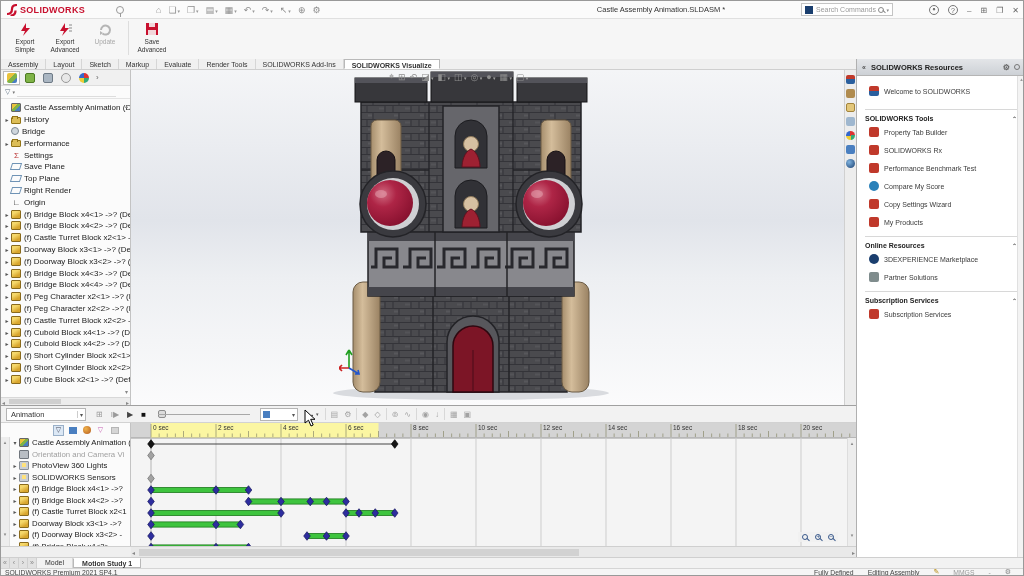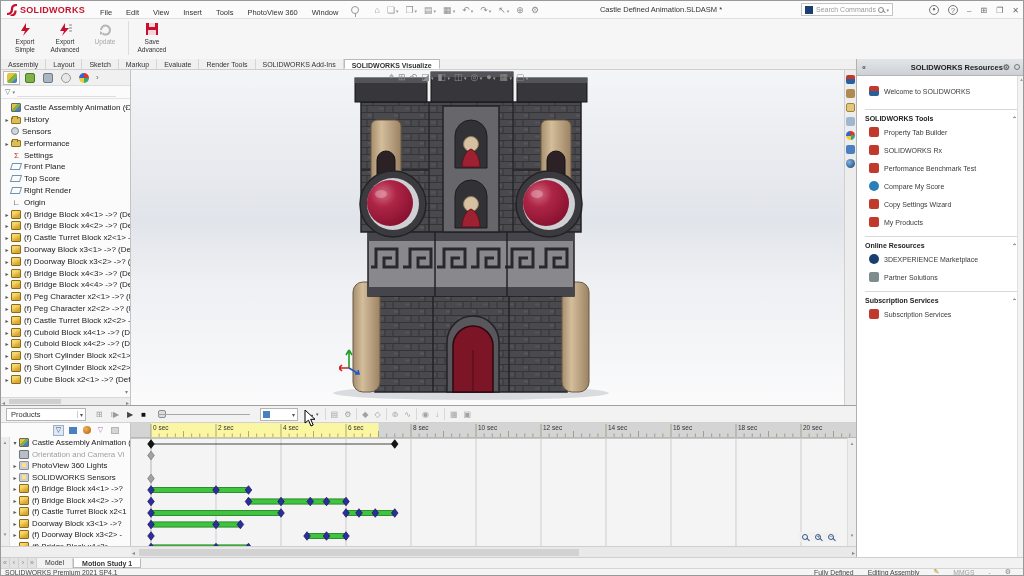--- a/index.html
+++ b/index.html
@@ -4,21 +4,21 @@
 <style>
   * { margin:0; padding:0; box-sizing:border-box; }
   html,body { background:#555; }
   #app { position:relative; width:1024px; height:576px; background:#fff;
          font-family:"Liberation Sans", sans-serif; overflow:hidden; color:#222;
          border:1px solid #999; }
   .abs { position:absolute; }
 
   
   #titlebar { position:absolute; left:0; top:0; width:1024px; height:18px;
-              background:#fbfbfb; border-bottom:1px solid #e0e0e0; display:flex; align-items:center; }
+              background:#fbfbfb; border-bottom:1px solid #e0e0e0; display:flex; align-items:center;gap:17px; }
   #brand { display:flex; align-items:center; gap:2px; padding:0 8px 0 4px; }
   #brand-text { color:#c8102e; font-weight:bold; font-size:9px; letter-spacing:.3px; }
   .menu-item { font-size:7.5px; color:#333; padding:0 7px; cursor:default; }
   #pin-icon { width:8px; height:8px; border:1px solid #9a9a9a; border-radius:50%; margin:0 6px; position:relative; }
   #pin-icon::after { content:""; position:absolute; left:3px; top:6px; width:1px; height:4px; background:#9a9a9a; }
   #quickbar { display:flex; align-items:center; gap:1px; margin-left:6px; }
   .qb { font-size:9px; color:#8d8d8d; padding:0 3px; }
   .qb .caret { font-size:5px; color:#9a9a9a; margin-left:1px; }
   #doc-title { position:absolute; left:545px; width:230px; text-align:center; font-size:7.5px; color:#333; }
   #search { position:absolute; left:800px; top:2px; width:92px; height:13px; background:#fff;
@@ -94,21 +94,21 @@
   #tpstrip { position:absolute; left:843px; top:69px; width:12px; height:335px; background:#ededed;
              border-left:1px solid #d0d0d0; }
   .tpi { width:9px; height:9px; margin:5px auto 0; border-radius:2px; }
 
   
   #taskpane { position:absolute; left:855px; top:58px; width:169px; height:498px; background:#fff;
               border-left:1px solid #b0b0b0; }
   #tp-header { height:17px; background:linear-gradient(#e3e5e8,#cdd1d6); border-bottom:1px solid #b5b5b5;
                display:flex; align-items:center; font-size:7.5px; font-weight:bold; color:#222; }
   #tp-header .coll { font-size:7px; color:#555; padding:0 5px; }
-  #tp-header .ttl { flex:1; text-align:right; }
+  #tp-header .ttl { flex:1; text-align:left; }
   #tp-header .gear { font-size:8px; color:#666; padding-right:4px; }
   #tp-header .pin { width:6px; height:6px; border:1px solid #777; border-radius:50%; margin-right:5px; }
   .tp-item { display:flex; align-items:center; gap:5px; font-size:7px; color:#3a3a3a; padding:4px 0 4px 12px; }
   .tpic { width:10px; height:10px; border-radius:2px; flex:none; }
   .tp-sec { display:flex; align-items:center; font-size:7px; font-weight:bold; color:#222;
             border-top:1px solid #d8d8d8; margin:5px 8px 1px 8px; padding-top:5px; }
   .tp-sec .chev { margin-left:auto; color:#666; font-size:6px; }
   #tp-scroll { position:absolute; right:0; top:17px; width:8px; bottom:0; background:#f3f3f3; border-left:1px solid #e0e0e0; }
   #tp-scroll span { display:block; text-align:center; font-size:5px; color:#999; }
 
@@ -176,35 +176,34 @@
 <div id="app">
 
   <div id="titlebar">
     <span id="brand">
       <svg width="13" height="12">
           <path d="M2 10 Q7 10 7 5 Q7 1 12 1" stroke="#c8102e" stroke-width="2.2" fill="none"></path>
           <path d="M5.5 11.5 Q10.5 11.5 10.5 6.5" stroke="#c8102e" stroke-width="2.2" fill="none"></path>
         </svg>
       <span id="brand-text">SOLIDWORKS</span>
     </span>
-    <nav id="menubar"><span class="menu-item">File</span><span class="menu-item">Edit</span><span class="menu-item">View</span><span class="menu-item">Insert</span><span class="menu-item">Tools</span><span class="menu-item">PhotoView 360</span><span class="menu-item">Window</span></nav>
     <span id="pin-icon"></span>
     <div id="quickbar">
         <span class="qb">⌂</span>
         <span class="qb">❏<span class="caret">▾</span></span>
         <span class="qb">❐<span class="caret">▾</span></span>
         <span class="qb">▤<span class="caret">▾</span></span>
         <span class="qb">▦<span class="caret">▾</span></span>
         <span class="qb">↶<span class="caret">▾</span></span>
         <span class="qb">↷<span class="caret">▾</span></span>
         <span class="qb">↖<span class="caret">▾</span></span>
         <span class="qb">⊕</span>
         <span class="qb">⚙</span>
       </div>
-    <div id="doc-title">Castle Defined Animation.SLDASM *</div>
+    <div id="doc-title">Castle Assembly Animation.SLDASM *</div>
     <div id="search">
       <span class="sw-cube"></span>
       <span class="ph">Search Commands</span>
       <span class="mag-wrap">
           <span class="mg"></span>
           <span style="font-size:5px;color:#888">▾</span>
         </span>
     </div>
     <div id="sys">
       <span id="user-icon"></span>
@@ -293,41 +292,41 @@
           <span class="lbl">Castle Assembly Animation (Defaul</span>
         </div>
         <div class="trow">
           <span class="arr">▸</span>
           <span class="ic ic-folder"></span>
           <span class="lbl">History</span>
         </div>
         <div class="trow">
           <span class="arr"></span>
           <span class="ic ic-sensors"></span>
-          <span class="lbl">Sensors</span>
+          <span class="lbl">Bridge</span>
         </div>
         <div class="trow">
           <span class="arr">▸</span>
           <span class="ic ic-folder"></span>
           <span class="lbl">Performance</span>
         </div>
         <div class="trow">
           <span class="arr"></span>
           <span class="g-ic" style="color: rgb(187, 51, 51);">Σ</span>
           <span class="lbl">Settings</span>
         </div>
         <div class="trow">
           <span class="arr"></span>
           <span class="ic ic-plane"></span>
-          <span class="lbl">Front Plane</span>
+          <span class="lbl">Save Plane</span>
         </div>
         <div class="trow">
           <span class="arr"></span>
           <span class="ic ic-plane"></span>
-          <span class="lbl">Top Score</span>
+          <span class="lbl">Top Plane</span>
         </div>
         <div class="trow">
           <span class="arr"></span>
           <span class="ic ic-plane"></span>
           <span class="lbl">Right Render</span>
         </div>
         <div class="trow">
           <span class="arr"></span>
           <span class="g-ic">∟</span>
           <span class="lbl">Origin</span>
@@ -586,21 +585,21 @@
           <span>Subscription Services</span>
         </div>
       </div>
     <div id="tp-scroll">
         <span>▴</span>
       </div>
   </div>
 
   <div id="motionbar">
     <div id="anim-select">
-      <span>Products</span>
+      <span>Animation</span>
       <span class="caret">▾</span>
     </div>
     <span class="pb" style="margin-left:6px">⊞</span>
     <span class="pb">Ι▶</span>
     <span class="pb on">▶</span>
     <span id="stop-btn">■</span>
     <div id="mm-slider">
       <span class="knob"></span>
       <span class="track"></span>
     </div>

